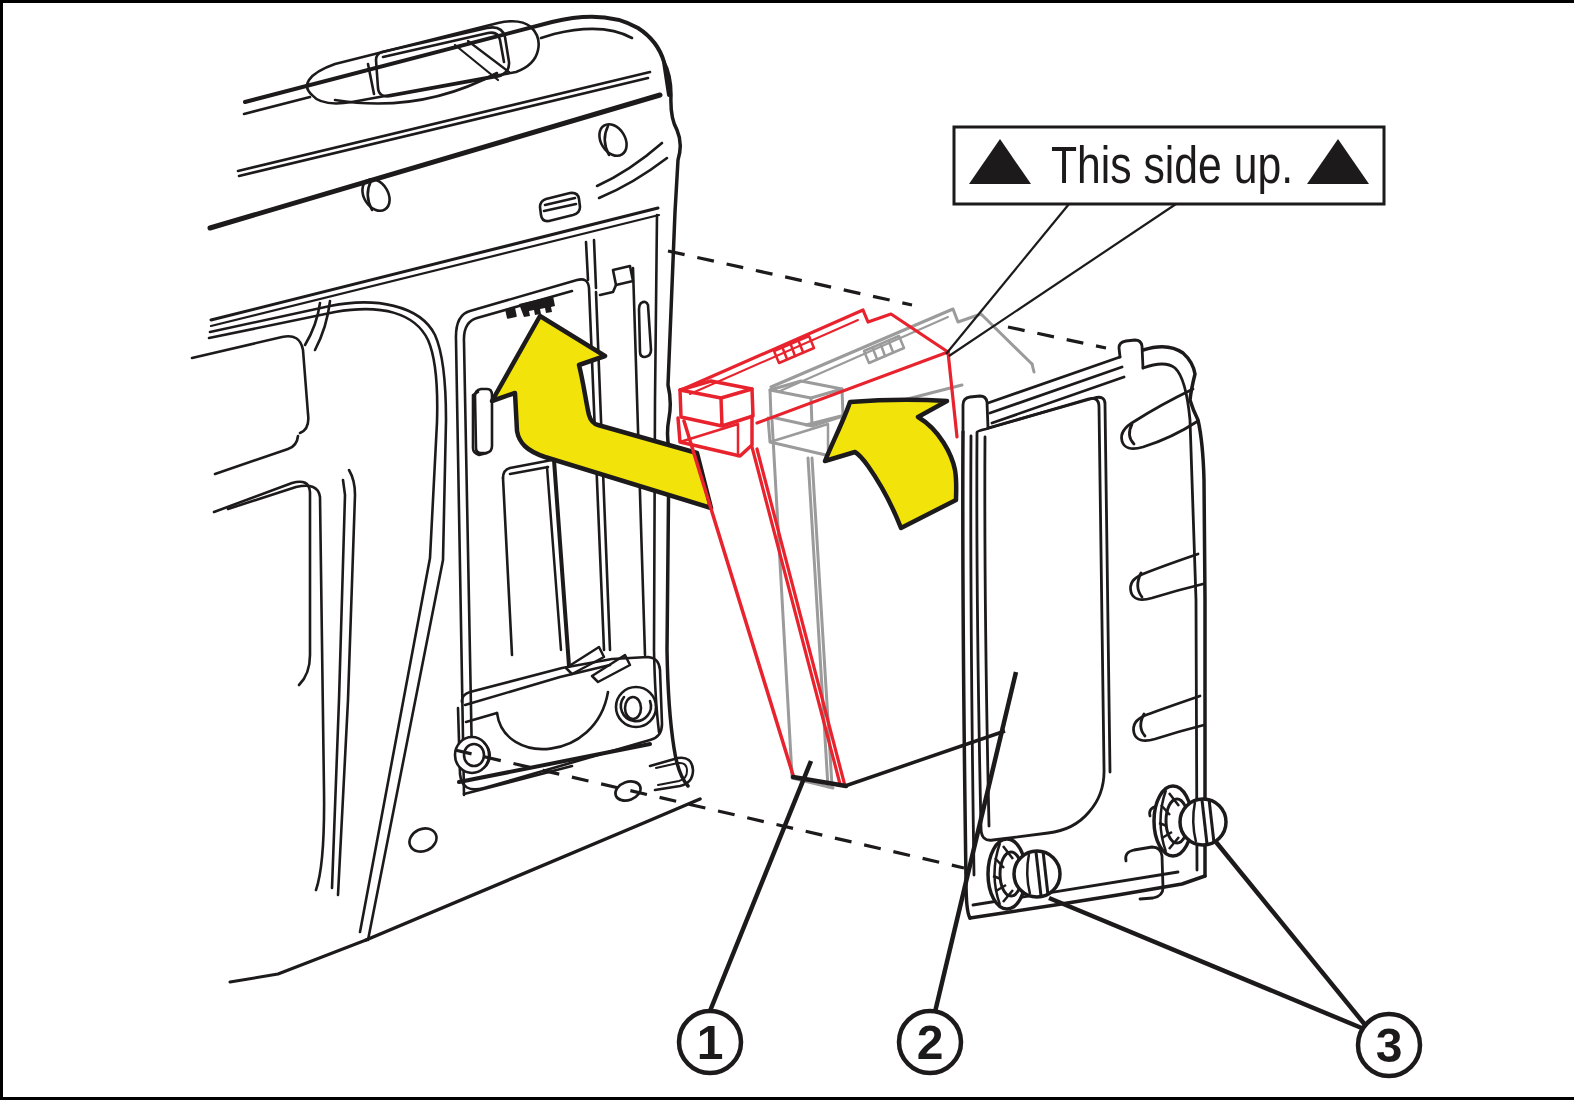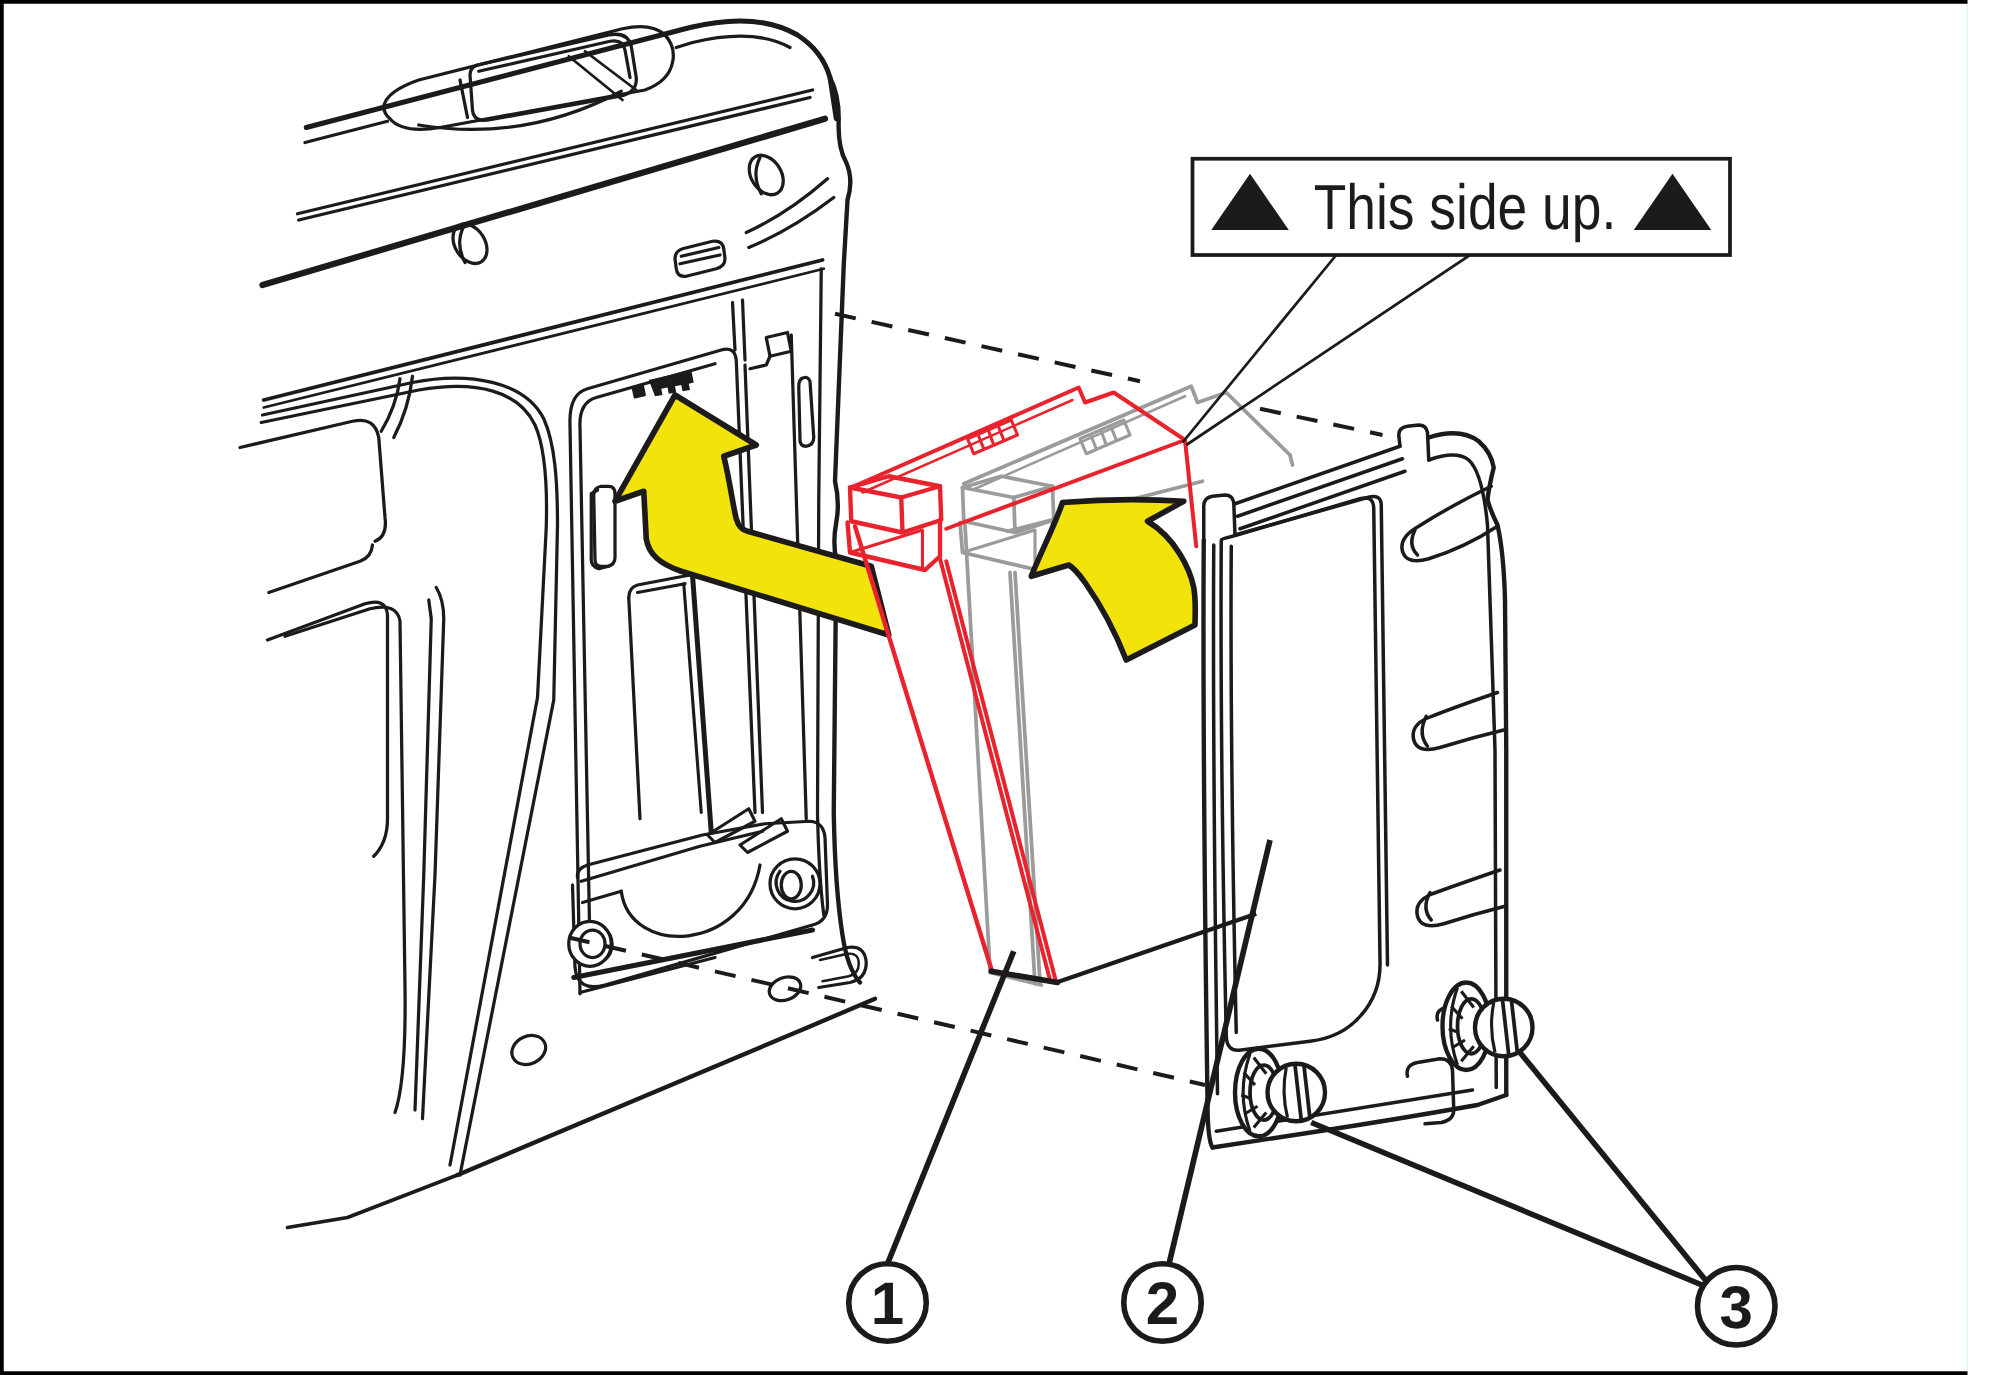--- a/index.html
+++ b/index.html
@@ -1,16 +1,16 @@
 <!DOCTYPE html>
 <html><head>
 <meta charset="utf-8">
 <style>
   html,body{margin:0;padding:0;background:#fff;}
-  .page{position:relative;width:1574px;height:1100px;overflow:hidden;background:#5eead4;}
+  .page{position:relative;width:1574px;height:1100px;overflow:hidden;background:#15803d;}
   svg{position:absolute;top:0;left:0;}
   text{font-family:"Liberation Sans", sans-serif;}
 </style>
 </head>
 <body>
 <div class="page">
 <svg width="1593" height="1100" viewBox="0 0 1593 1100">
   <rect x="0" y="0" width="1593" height="1100" fill="#ffffff"></rect>
 
   <g id="device" fill="none" stroke="#1d1a1b" stroke-width="2.6" stroke-linecap="round" stroke-linejoin="round">

